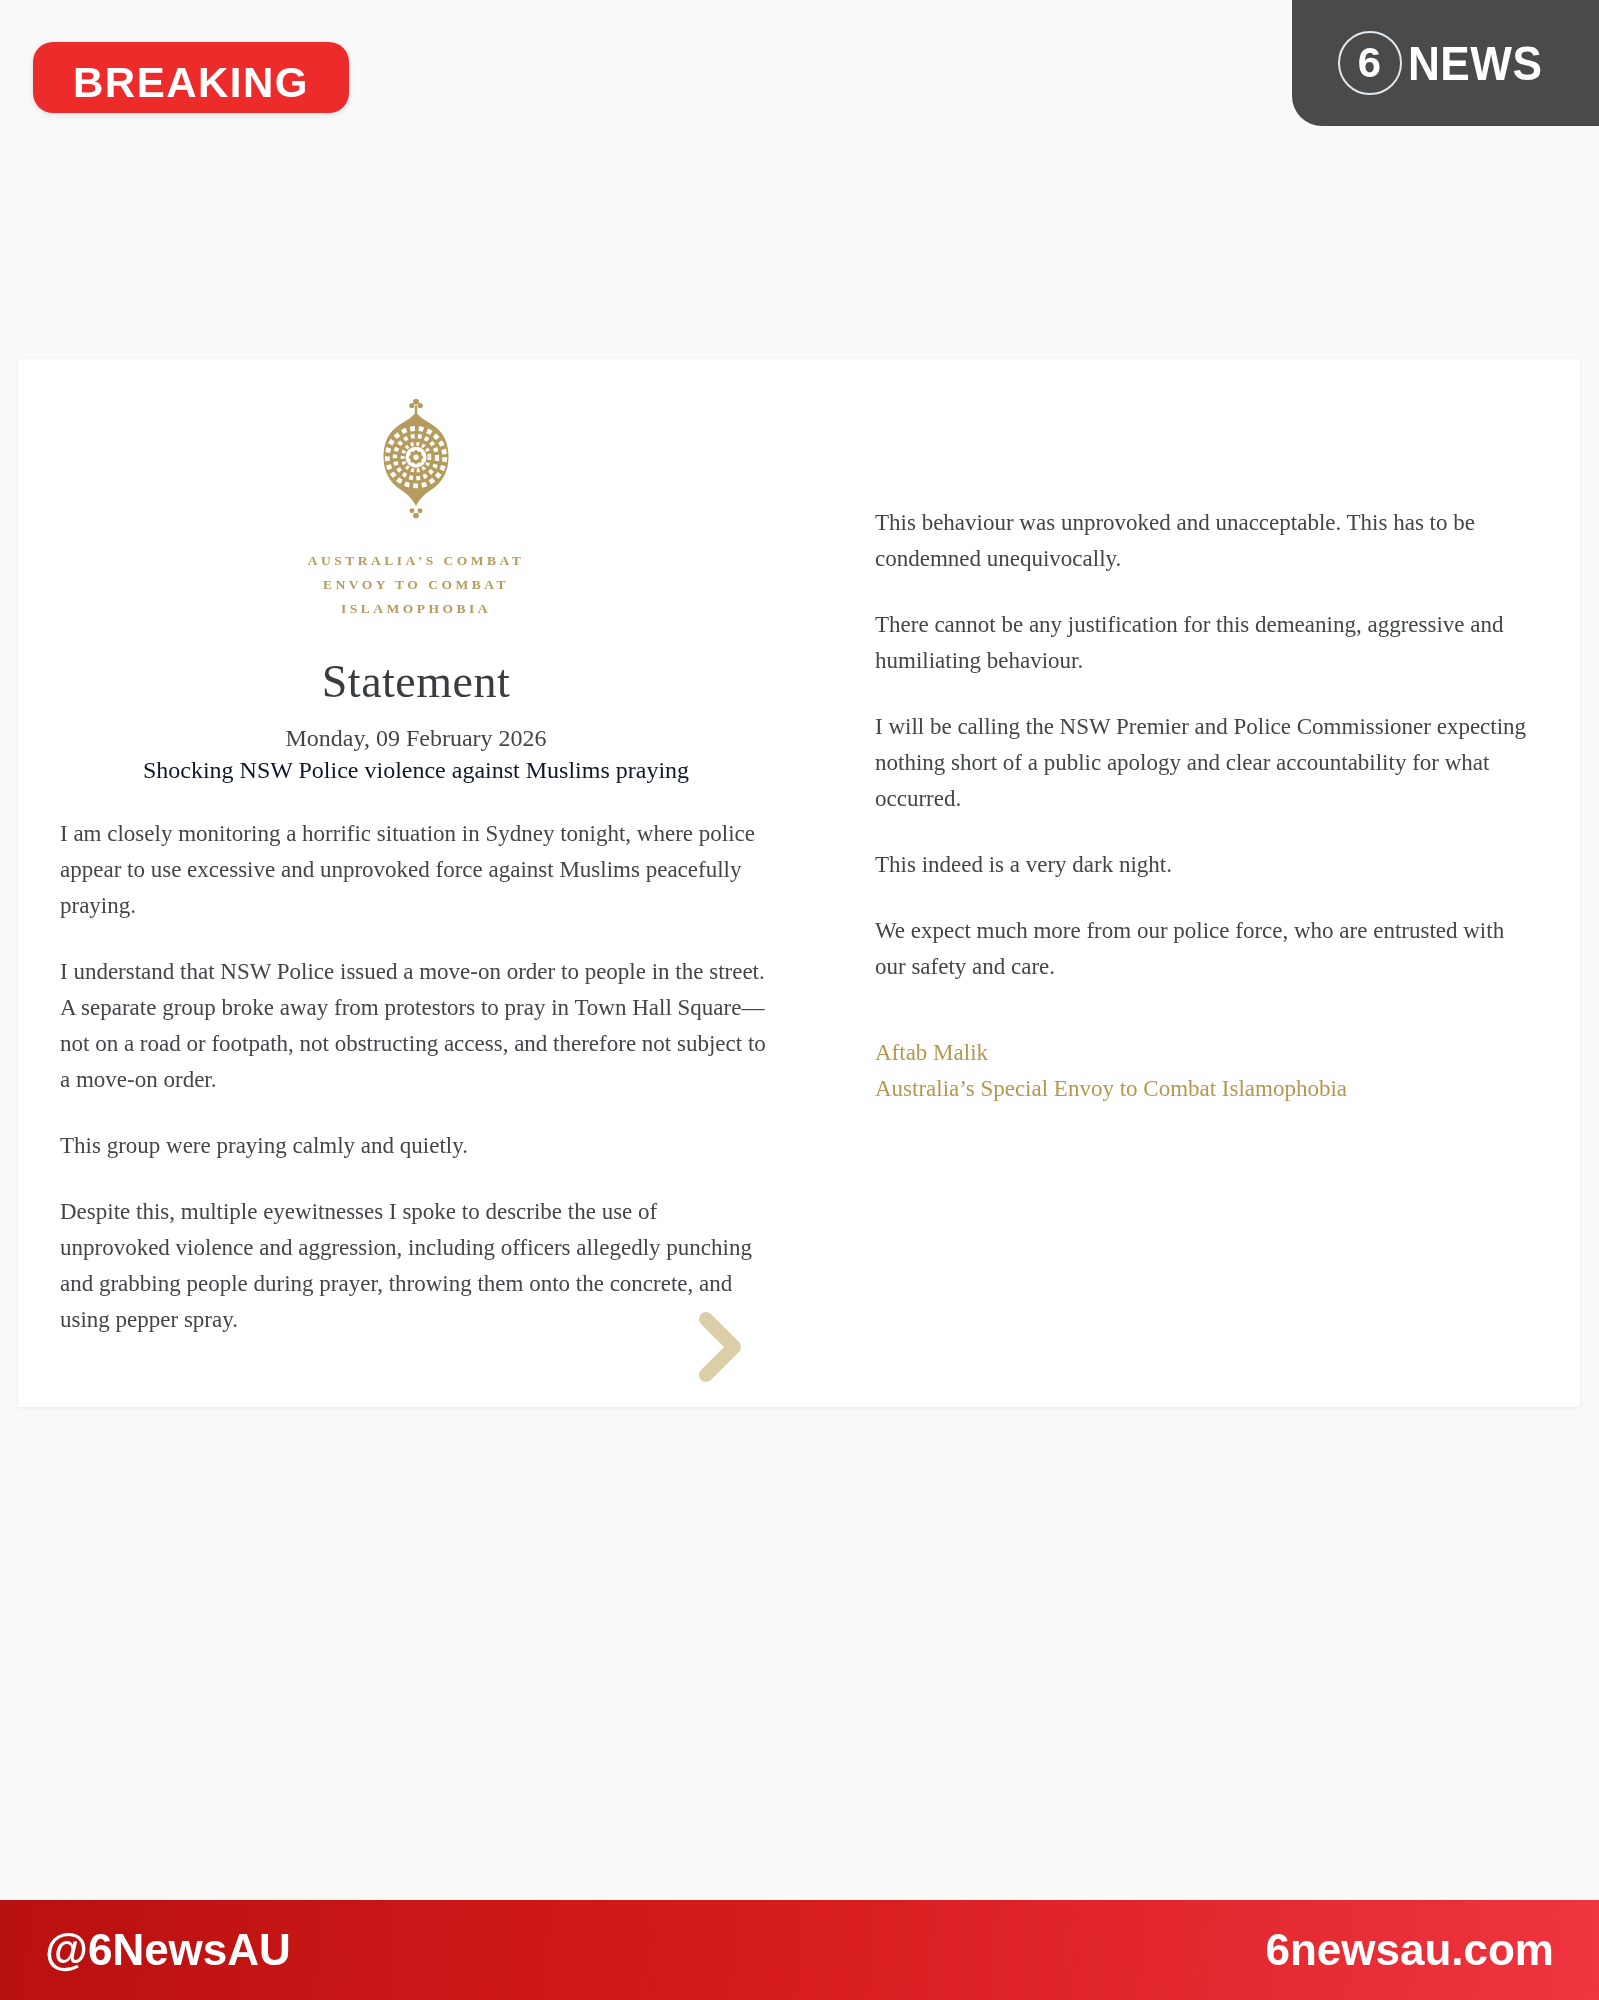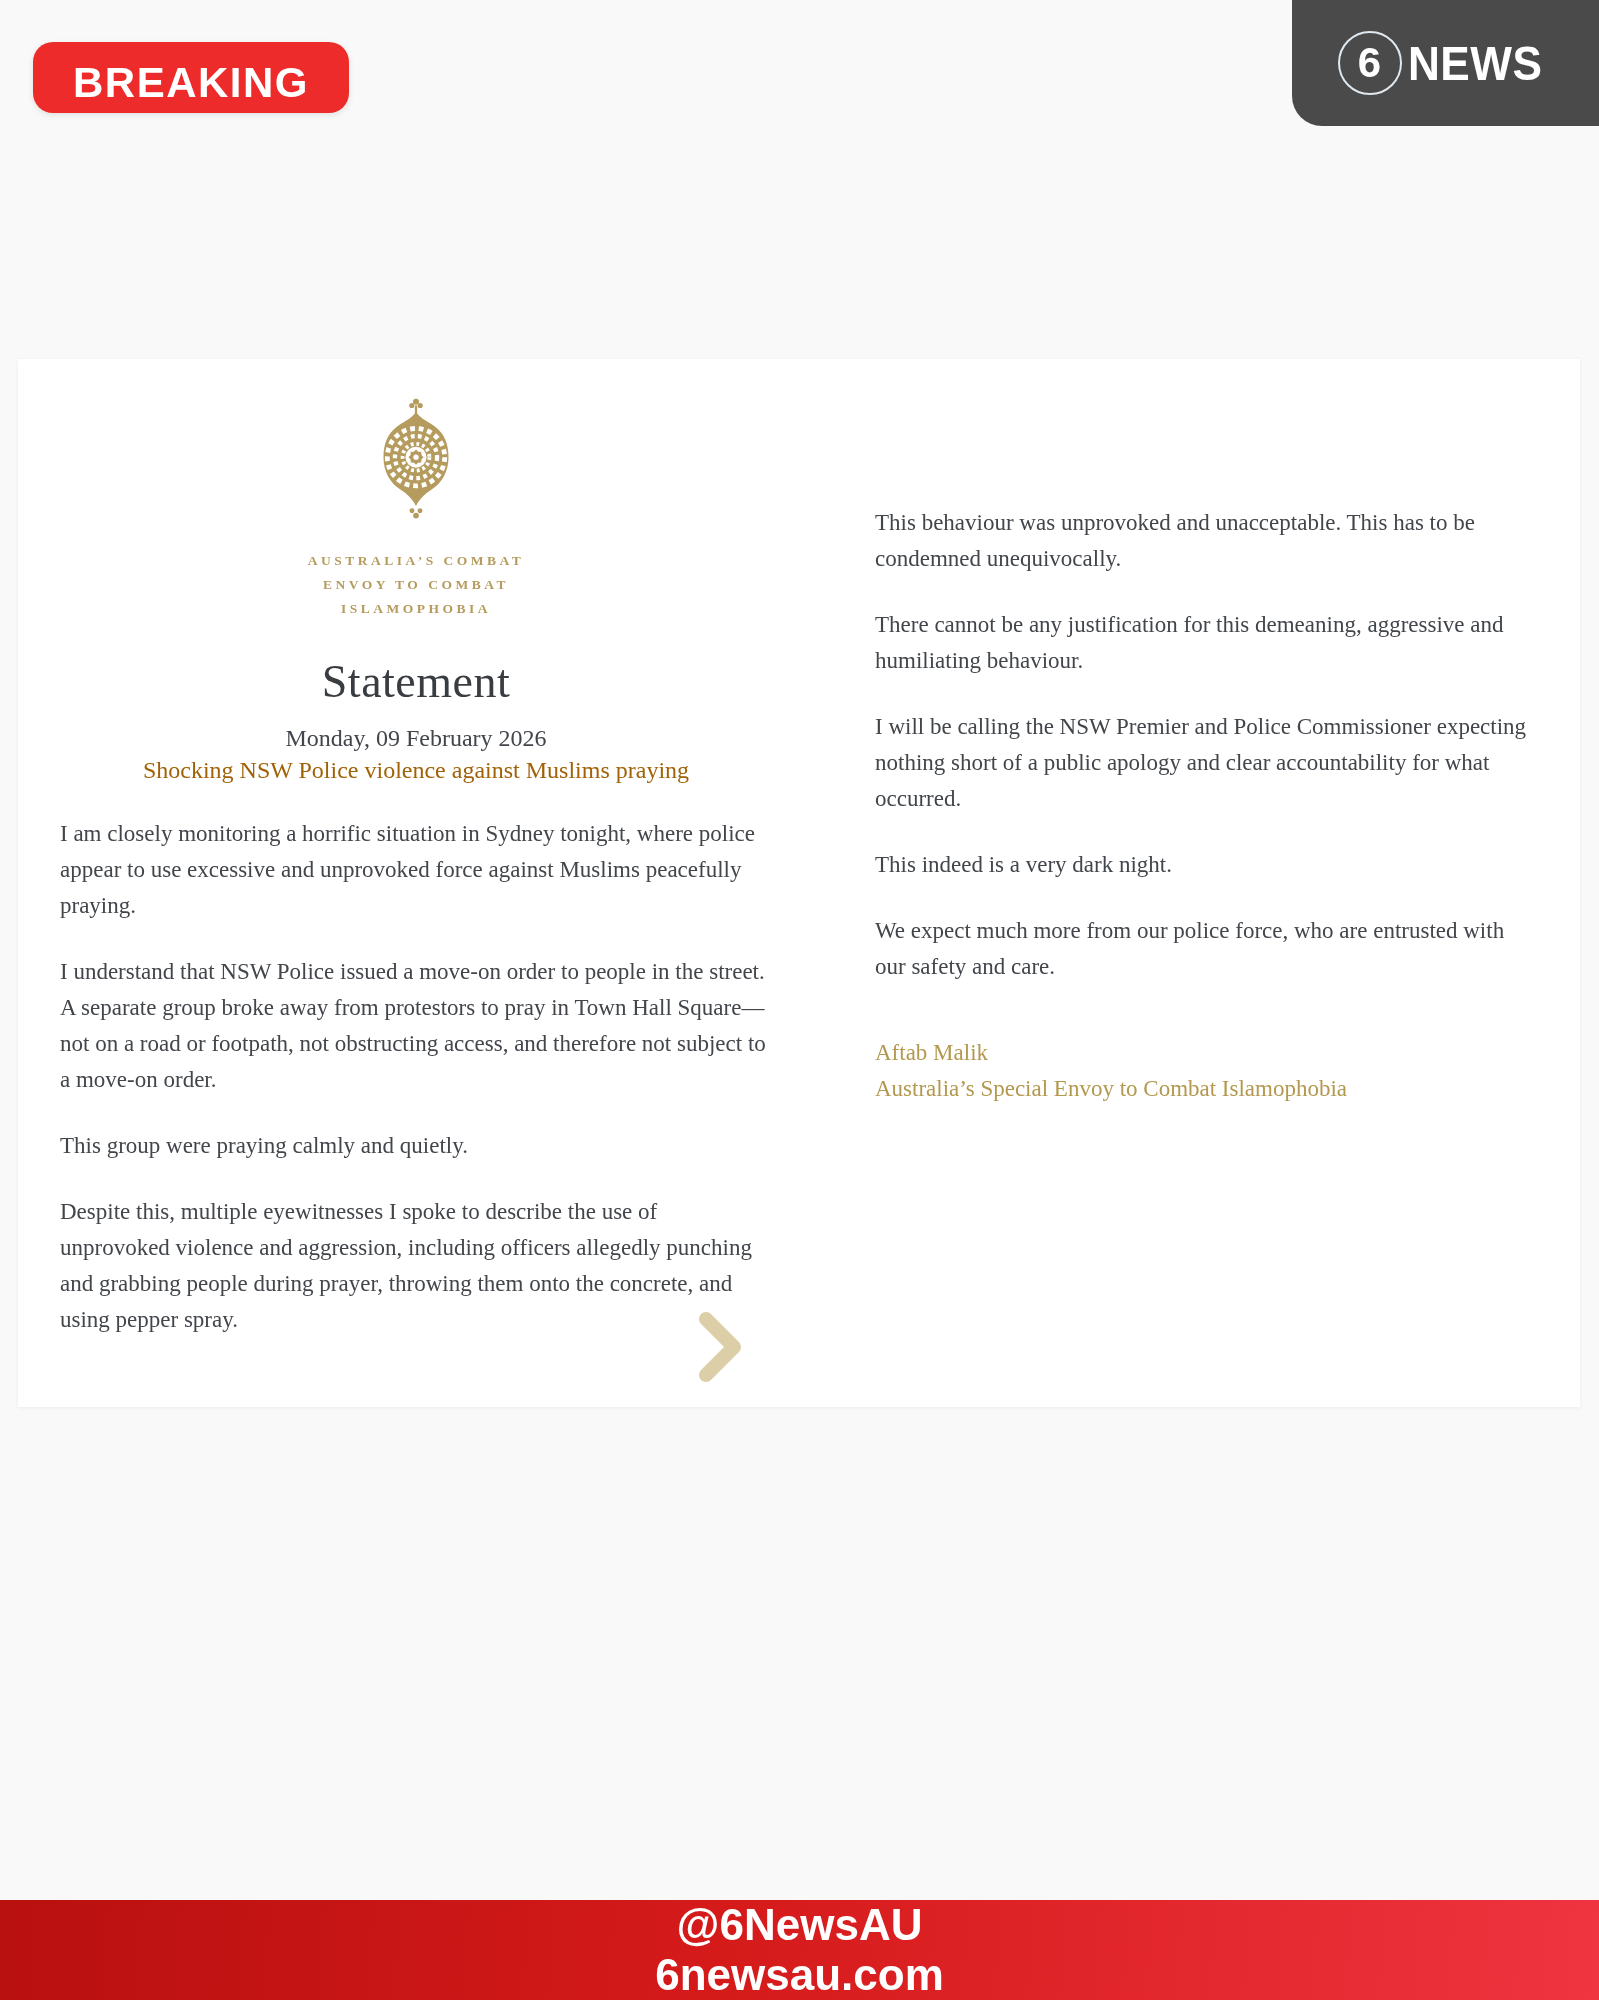--- a/index.html
+++ b/index.html
@@ -63,21 +63,21 @@
     color:#b59c5e;
     font-size:13.5px; font-weight:bold;
     letter-spacing:3.5px; line-height:24px;
   }
   .statement-title {
     margin-top:34px;
     font-size:46px; font-weight:normal;
     color:#393d42; letter-spacing:0.5px;
   }
   .statement-date { margin-top:14px; font-size:24px; color:#42464b; line-height:32px; }
-  .statement-subject { font-size:24px; color:#a16207; line-height:32px; }
+  .statement-subject { font-size:24px; color:#0f172a; line-height:32px; }
 
   p.body-para {
     font-size:23px; line-height:36px; color:#42464b;
     text-align:left; margin-top:30px;
   }
   .col-right p.body-para { margin-top:0; margin-bottom:30px; }
 
   .signature { margin-top:50px; font-size:23px; line-height:36px; color:#b3984f; }
 
   .next-chevron {
@@ -86,21 +86,21 @@
 
   
   .footer-bar {
     position:absolute; left:0; bottom:0;
     width:1599px; height:100px;
     background:linear-gradient(95deg, #b91010 0%, #d51a1a 45%, #f03440 100%);
     display:flex; align-items:center; justify-content:space-between;
     padding:0 45px;
     color:#ffffff;
     font-family:"Liberation Sans", sans-serif;
-    font-weight:bold; font-size:44px;flex-direction:column;
+    font-weight:bold; font-size:44px;
   }
 </style>
 </head>
 <body>
 
 <div>
 
   <div class="breaking-badge">BREAKING</div>
 
   <div class="logo-box">

